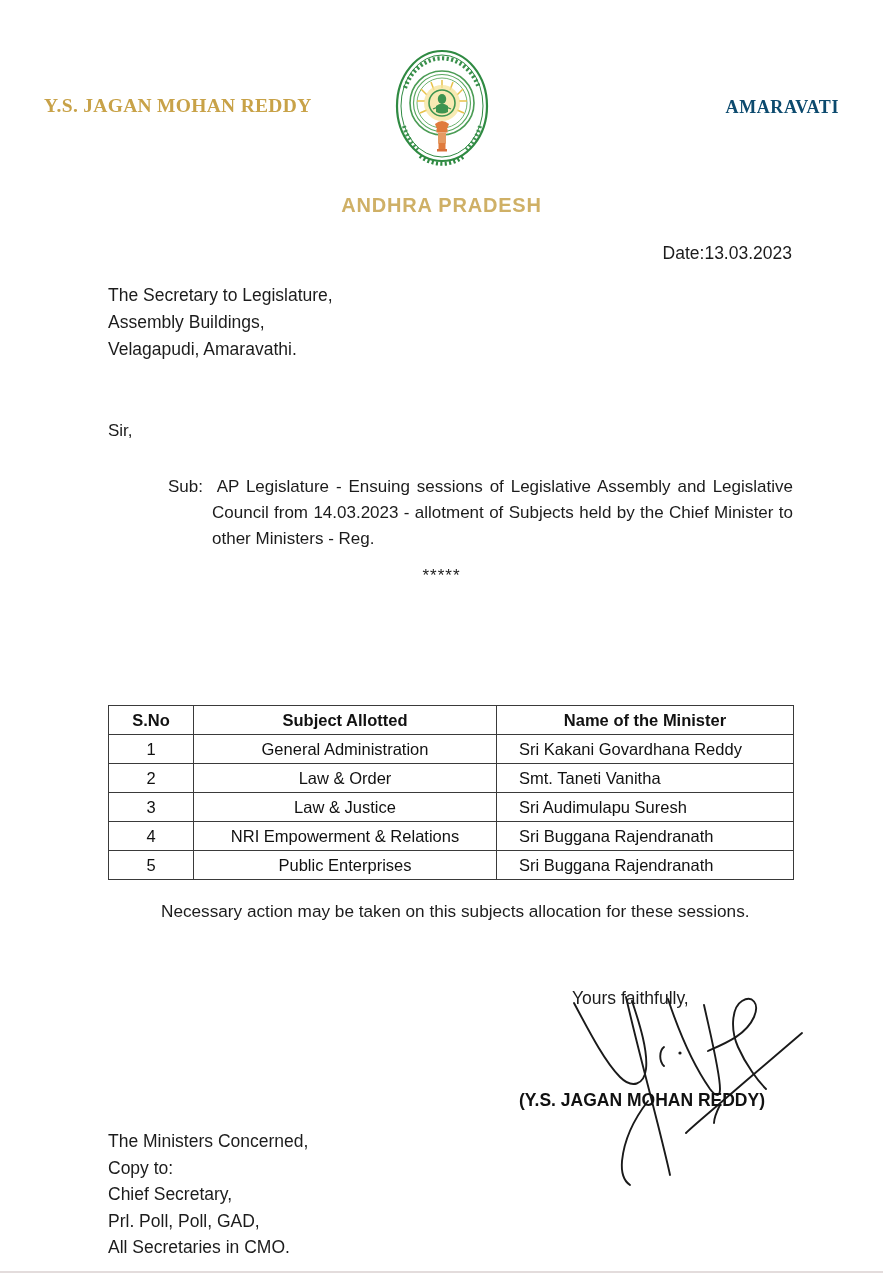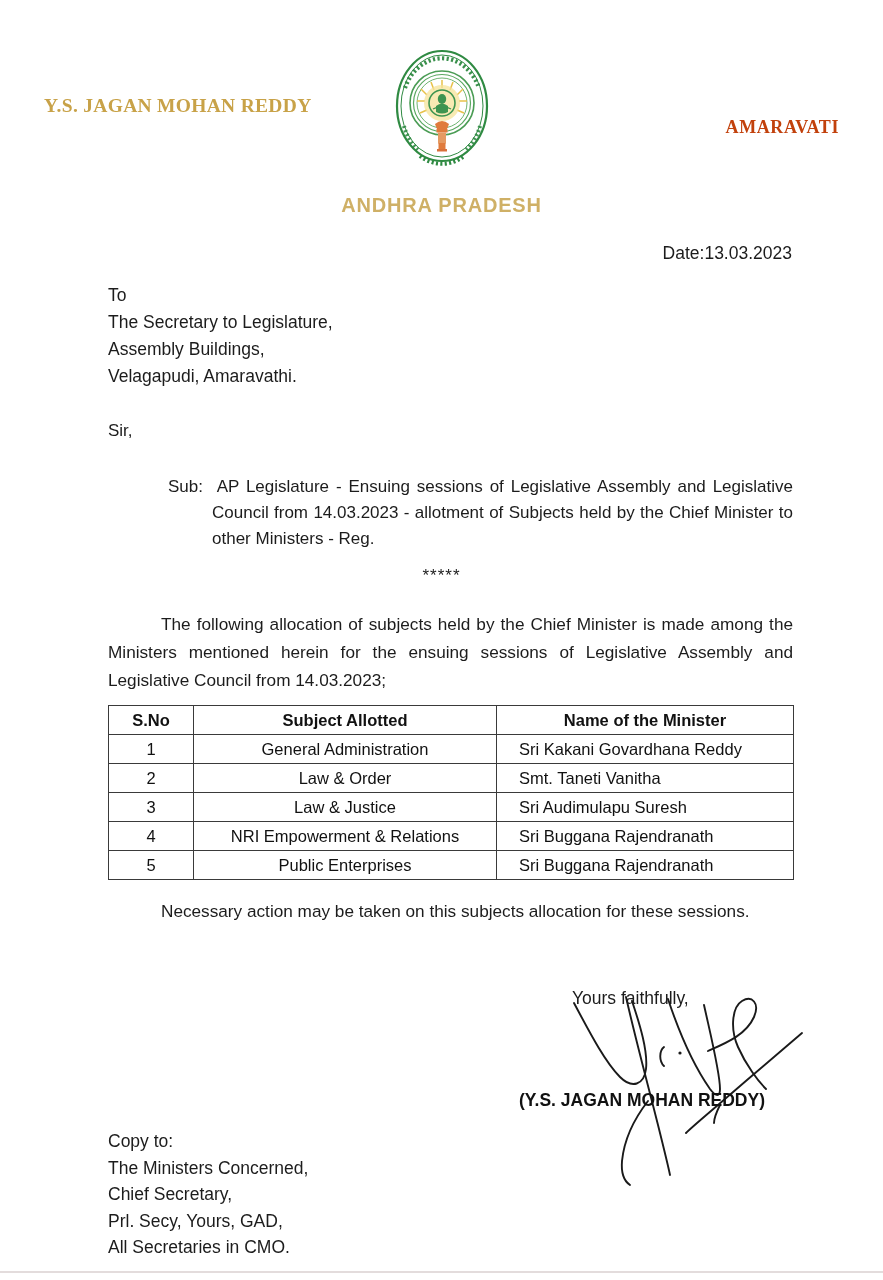--- a/index.html
+++ b/index.html
@@ -36,23 +36,22 @@
     white-space: nowrap;
   }
   .lh-city {
     position: absolute;
     right: 44px;
     top: 97px;
     font-family: "Liberation Serif", serif;
     font-weight: bold;
     font-size: 18px;
     letter-spacing: 0.6px;
-    color: #c2410c;
-    white-space: nowrap;
-    margin-top: 20px;
+    color: #0c4a6e;
+    white-space: nowrap;
   }
   .emblem {
     position: absolute;
     left: 50%;
     top: 46px;
     transform: translateX(-50%);
     width: 108px;
     height: 122px;
   }
   .lh-title {
@@ -282,40 +281,36 @@
         <path d="M 32 110 A 38 42 0 0 0 76 110" fill="none" stroke="#2f8a42" stroke-width="4" stroke-dasharray="2.1 2.3"></path>
       </svg>
     </div>
 
     <div class="lh-sub">ANDHRA PRADESH</div>
   </div>
 
   <div class="date-line">Date:13.03.2023</div>
 
   <div class="addr">
-    <div>To</div>
     <div>The Secretary to Legislature,</div>
     <div>Assembly Buildings,</div>
     <div>Velagapudi, Amaravathi.</div>
   </div>
 
   <div class="salut">Sir,</div>
 
   <div class="subject">
     <div class="subject-wrap">
       <span class="lbl">Sub:</span>
       <span>&nbsp;</span><span class="body-txt">AP Legislature - Ensuing sessions of Legislative Assembly and Legislative Council from 14.03.2023 - allotment of Subjects held by the Chief Minister to other Ministers - Reg.</span>
     </div>
   </div>
 
   <div class="stars">*****</div>
 
-  <div class="para p1">
-    <span class="indent"></span><span>The following allocation of subjects held by the Chief Minister is made among the Ministers mentioned herein for the ensuing sessions of Legislative Assembly and Legislative Council from 14.03.2023;</span>
-  </div>
 
   <table class="alloc-table">
     <thead>
       <tr>
         <th class="h-no">S.No</th>
         <th class="h-sub">Subject Allotted</th>
         <th>Name of the Minister</th>
       </tr>
     </thead>
     <tbody>
@@ -376,22 +371,22 @@
         <path d="M 108 116 C 94 134 84 156 82 176 C 81 188 84 196 90 200"></path>
 
         <path d="M 180 120 C 176 128 174 134 174 138"></path>
       </g>
     </svg>
   </div>
 
   <div class="signer">(Y.S. JAGAN MOHAN REDDY)</div>
 
   <div class="copyto">
+    <div>The Ministers Concerned,</div>
     <div>Copy to:</div>
-    <div>The Ministers Concerned,</div>
     <div>Chief Secretary,</div>
-    <div>Prl. Secy, Yours, GAD,</div>
+    <div>Prl. Poll, Poll, GAD,</div>
     <div>All Secretaries in CMO.</div>
   </div>
 
   <div class="bottom-rule"></div>
 
 </div>
 
 </body></html>

